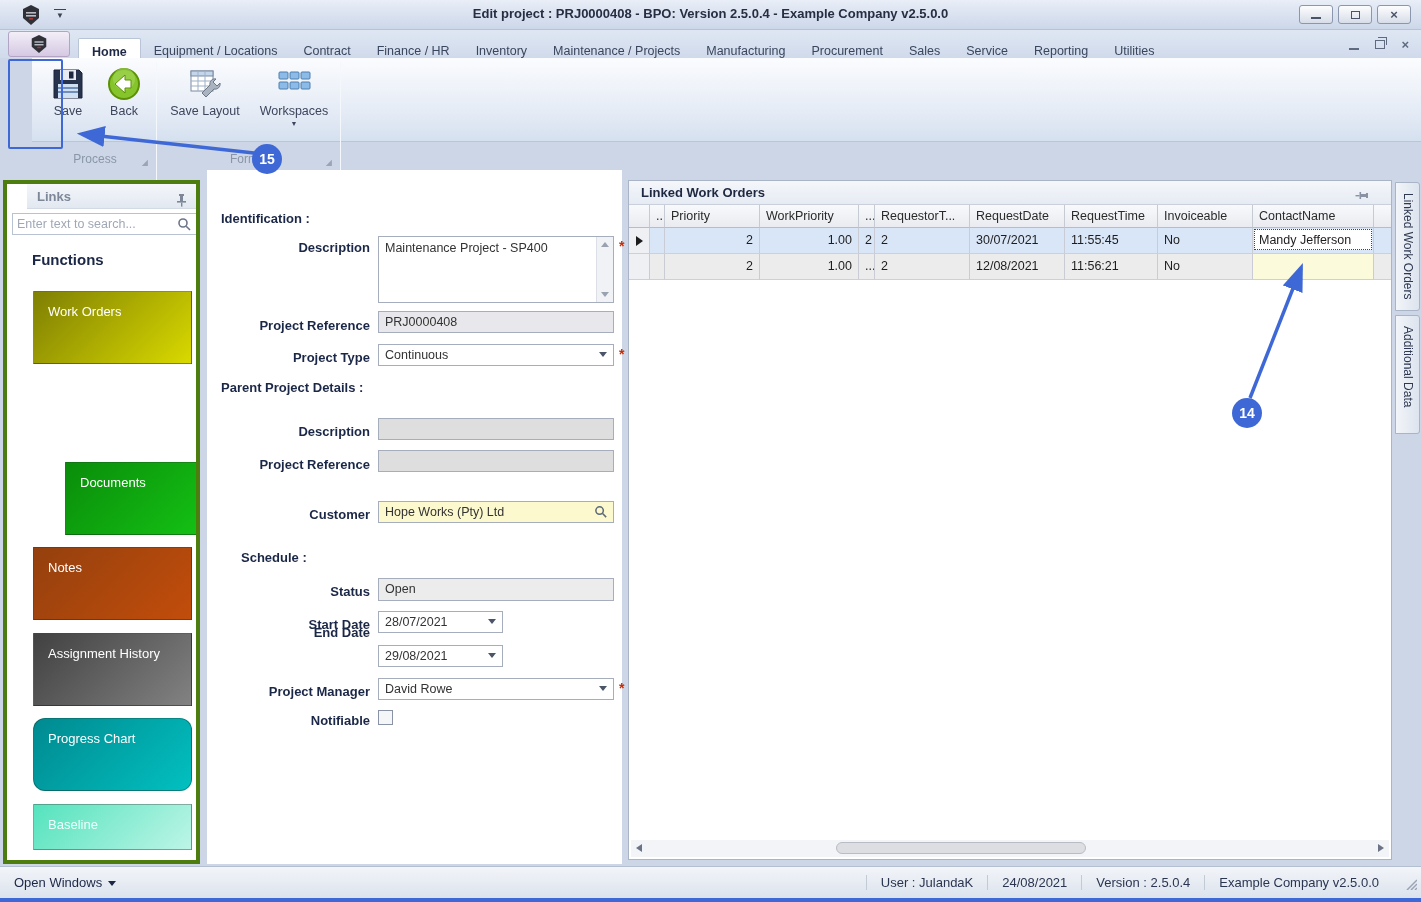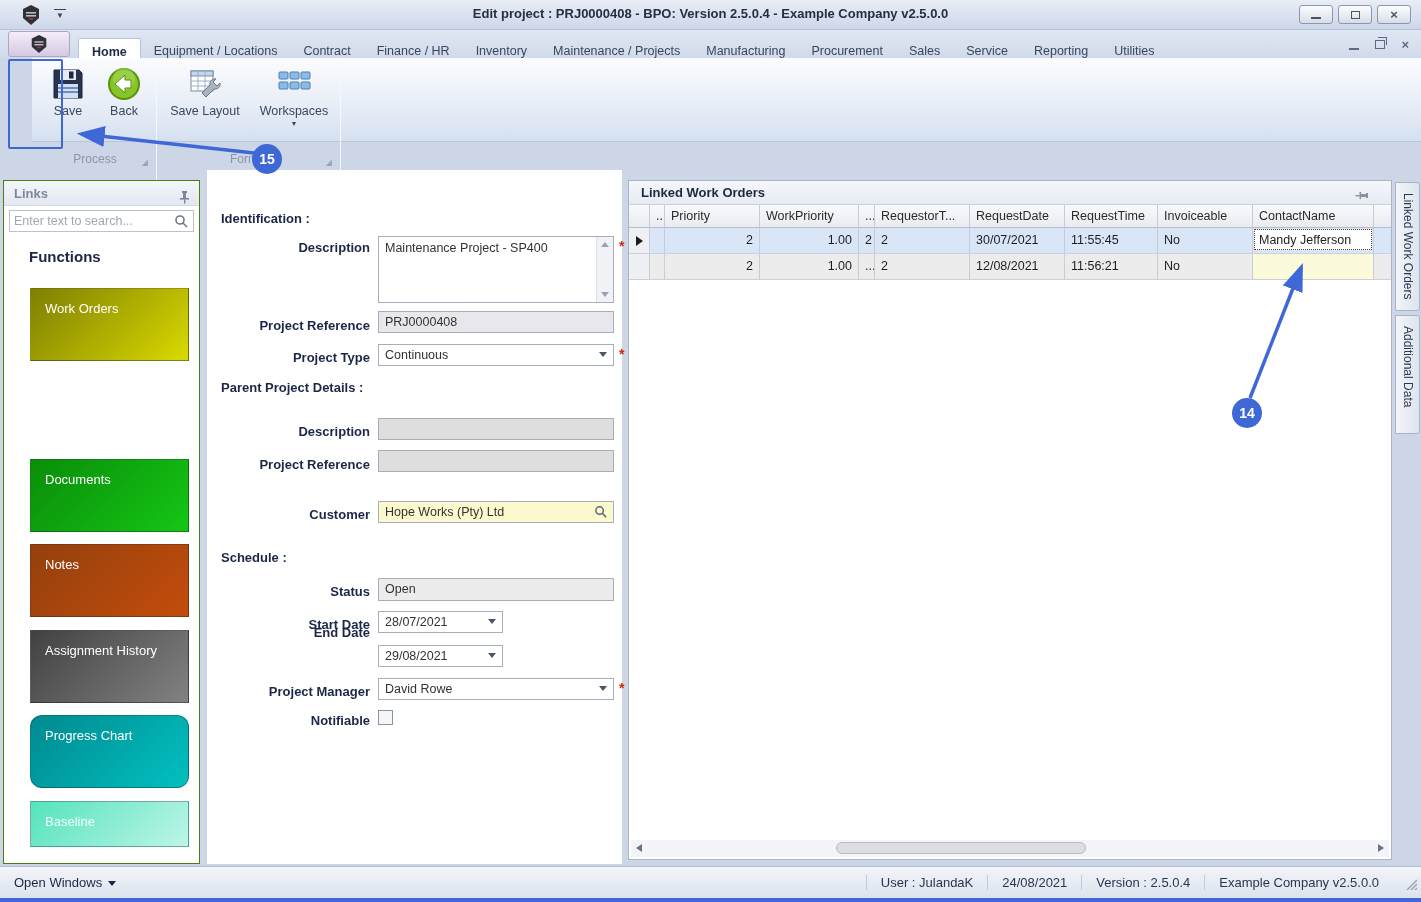--- a/index.html
+++ b/index.html
@@ -43,21 +43,21 @@
   .rbtn .ico { margin:4px auto 2px; width:36px; height:36px; }
   .rbtn .lbl { font-size:12.5px; color:#3c465c; }
   .dd-small { font-size:7px; color:#3c465c; margin-top:2px; }
   .group-strip { position:absolute; left:0; top:94px; height:17px; font-size:12px; color:#8a96a8; }
   .group-strip .corner { position:absolute; bottom:2px; font-size:8px; color:#9aa4b6; }
   .save-highlight { position:absolute; left:8px; top:59px; width:55px; height:90px;
     border:2px solid #3e68d6; border-radius:2px; pointer-events:none; }
   .collapse-chevron { position:absolute; right:14px; top:88px; }
   
   .links-panel { position:absolute; left:3px; top:180px; width:197px; height:684px;
-    background:#fff; border:1px solid #4d7c0f; overflow:hidden; }
+    background:#fff; border:4px solid #4d7c0f; overflow:hidden;padding-left:20px; }
   .links-header { height:25px; background:linear-gradient(#f4f6fa,#e2e8f1); border-bottom:1px solid #d4dae4;
     font-weight:bold; font-size:13px; color:#7d8798; line-height:25px; padding-left:10px; position:relative; }
   .links-header .pin { position:absolute; right:8px; top:6px; }
   .links-search { position:absolute; left:5px; top:29px; width:185px; height:22px; border:1px solid #b9c2d0; background:#fff; }
   .links-search input { border:none; outline:none; width:160px; height:20px; padding:0 4px; font-size:12.5px; color:#555; font-family:"Liberation Sans",sans-serif; }
   .links-search input::placeholder { color:#a0a8b6; }
   .links-search .mag { position:absolute; right:4px; top:3px; }
   .functions-h { position:absolute; left:25px; top:67px; font-size:15px; font-weight:bold; color:#1b2747; }
   .tile { position:absolute; left:26px; width:159px; height:73px; border:1px solid rgba(20,40,30,.35);
     color:#fff; font-size:13px; padding:12px 4px 0 14px; }
@@ -277,21 +277,21 @@
     <span class="mag">
       <svg width="15" height="15" viewBox="0 0 15 15" fill="none" stroke="#6b7688" stroke-width="1.6">
           <circle cx="6" cy="6" r="4"></circle>
           <line x1="9.2" y1="9.2" x2="13" y2="13"></line>
         </svg>
     </span>
   </div>
   <div class="functions-h">Functions</div>
 
   <div class="tile t0" style="background: linear-gradient(135deg, rgb(127, 127, 4), rgb(217, 217, 0));"><span>Work Orders</span></div>
-  <div class="tile t2" style="background: linear-gradient(135deg, rgb(10, 141, 10), rgb(21, 198, 21));"><span>Documents</span></div>
+  <div class="tile t2" style="background: linear-gradient(135deg, rgb(10, 141, 10), rgb(21, 198, 21)); margin-left: 32px;"><span>Documents</span></div>
   <div class="tile t3" style="background: linear-gradient(135deg, rgb(148, 64, 14), rgb(194, 77, 11));"><span>Notes</span></div>
   <div class="tile t4" style="background: linear-gradient(135deg, rgb(65, 65, 65), rgb(130, 130, 130));"><span>Assignment History</span></div>
   <div class="tile t5" style="background: linear-gradient(135deg, rgb(0, 138, 144), rgb(2, 192, 192)); border-radius: 12px;"><span>Progress Chart</span></div>
   <div class="tile t6" style="background: linear-gradient(135deg, rgb(85, 227, 189), rgb(189, 245, 231));"><span>Baseline</span></div>
 </div>
 
 <div class="form-panel">
   <div class="fheading" style="top:41px;">Identification :</div>
 
   <div class="flabel" style="top:70px;">Description</div>
@@ -326,21 +326,21 @@
   <div class="ffield yellow" style="top:331px;">
     <span>Hope Works (Pty) Ltd</span>
     <span style="position:absolute; right:5px; top:3px;">
       <svg width="14" height="14" viewBox="0 0 15 15" fill="none" stroke="#5d6878" stroke-width="1.6">
           <circle cx="6" cy="6" r="4"></circle>
           <line x1="9.2" y1="9.2" x2="13" y2="13"></line>
         </svg>
     </span>
   </div>
 
-  <div class="fheading" style="top:380px;">Schedule :</div>
+  <div class="fheading" style="top:380px;margin-left:20px;">Schedule :</div>
 
   <div class="flabel" style="top:414px;">Status</div>
   <div class="ffield readonly2" style="top:408px; height:23px;"><span>Open</span></div>
 
   <div class="flabel" style="top:447px;">Start Date</div>
   <div class="ffield date" style="top:441px;">
     <span>28/07/2021</span>
     <span class="dd-arrow"></span>
   </div>
 

